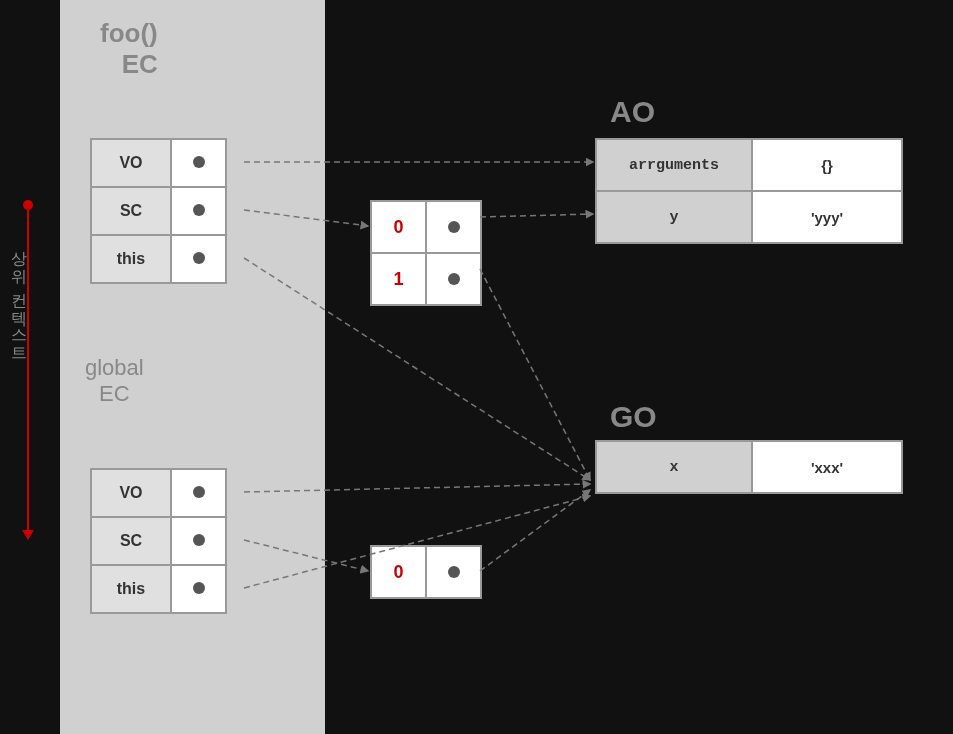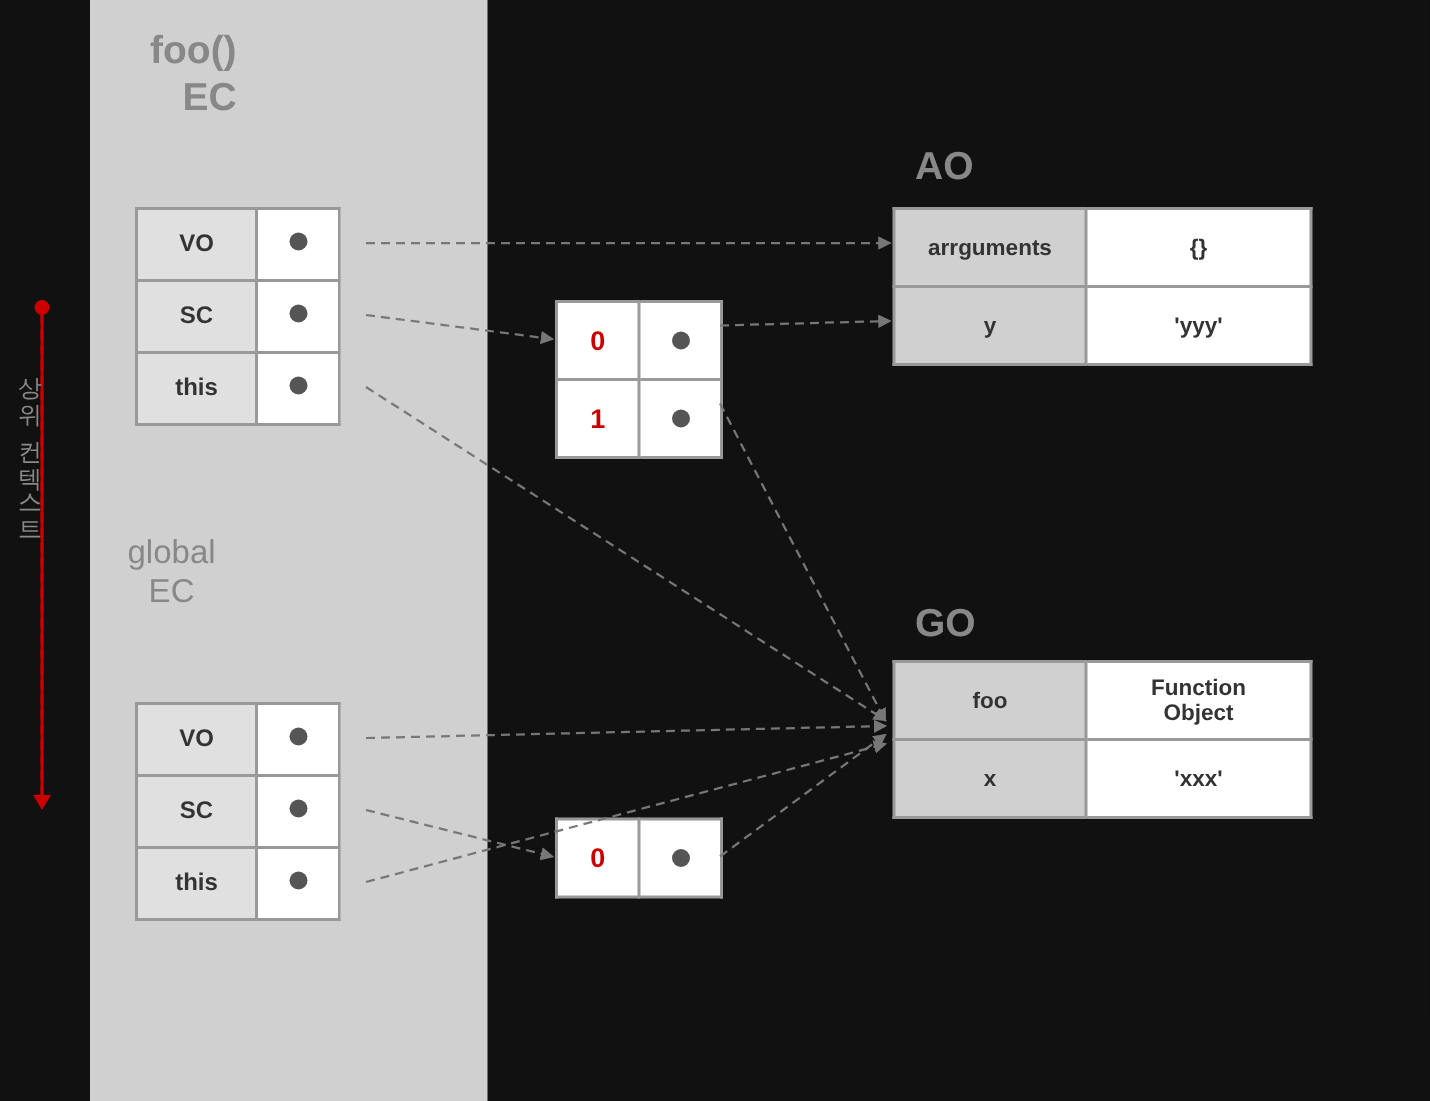--- a/index.html
+++ b/index.html
@@ -125,37 +125,38 @@
       position: absolute;
       border-collapse: collapse;
     }
     .ao-go-table td {
       border: 2px solid #999;
       text-align: center;
       font-size: 15px;
       font-weight: bold;
     }
     .ao-go-table td.key-cell {
-      width: 128px;
+      width: 156px;
       height: 52px;
       background: #d0d0d0;
       color: #333;
+      font-family: Liberation Mono, monospace;
     }
     .ao-go-table td.val-cell {
       width: 150px;
       height: 52px;
       background: #fff;
       color: #333;
     }
 
     
     .section-label {
       position: absolute;
       color: #888;
-      font-size: 26px;
+      font-size: 30px;
       font-weight: bold;
     }
 
     
     .foo-label {
       position: absolute;
       left: 100px;
       top: 18px;
       color: #888;
       font-size: 26px;
@@ -272,24 +273,20 @@
     <td class="key-cell">y</td>
     <td class="val-cell">'yyy'</td>
   </tr>
 </tbody>
   </table>
 
 <div class="section-label" style="left:610px; top:400px;">GO</div>
 
 <table class="ao-go-table" style="left:595px; top:440px;">
   <tbody>
-      <tr>
-    <td class="key-cell">foo</td>
-    <td class="val-cell">Function<br>Object</td>
-  </tr>
   <tr>
     <td class="key-cell">x</td>
     <td class="val-cell">'xxx'</td>
   </tr>
 </tbody>
   </table>
 
 <svg class="arrows-svg">
   <defs>
     <marker id="arrow" markerWidth="6" markerHeight="6" refX="5" refY="3" orient="auto">

